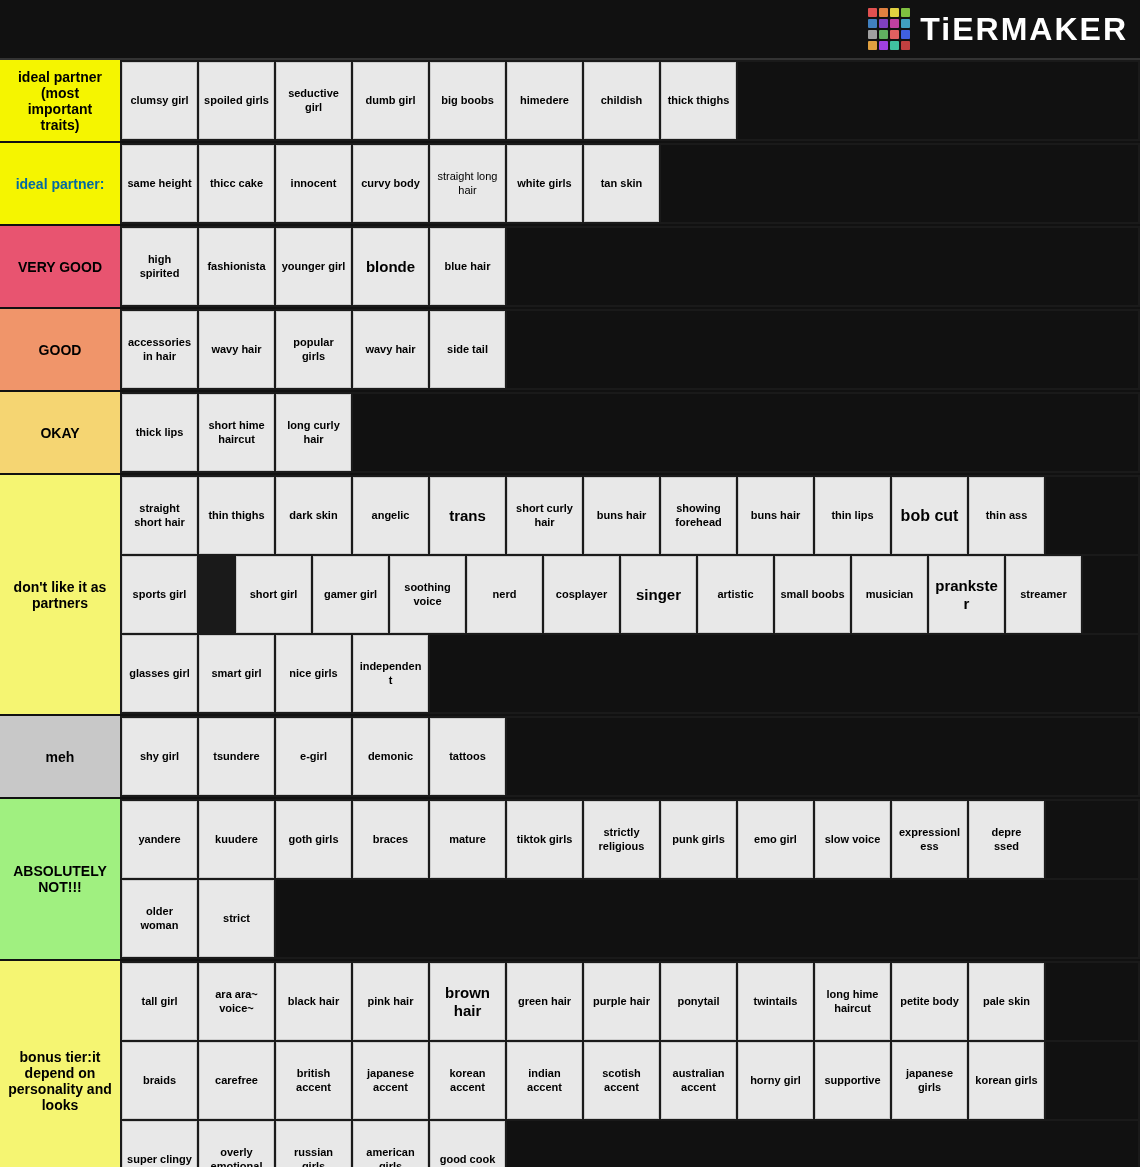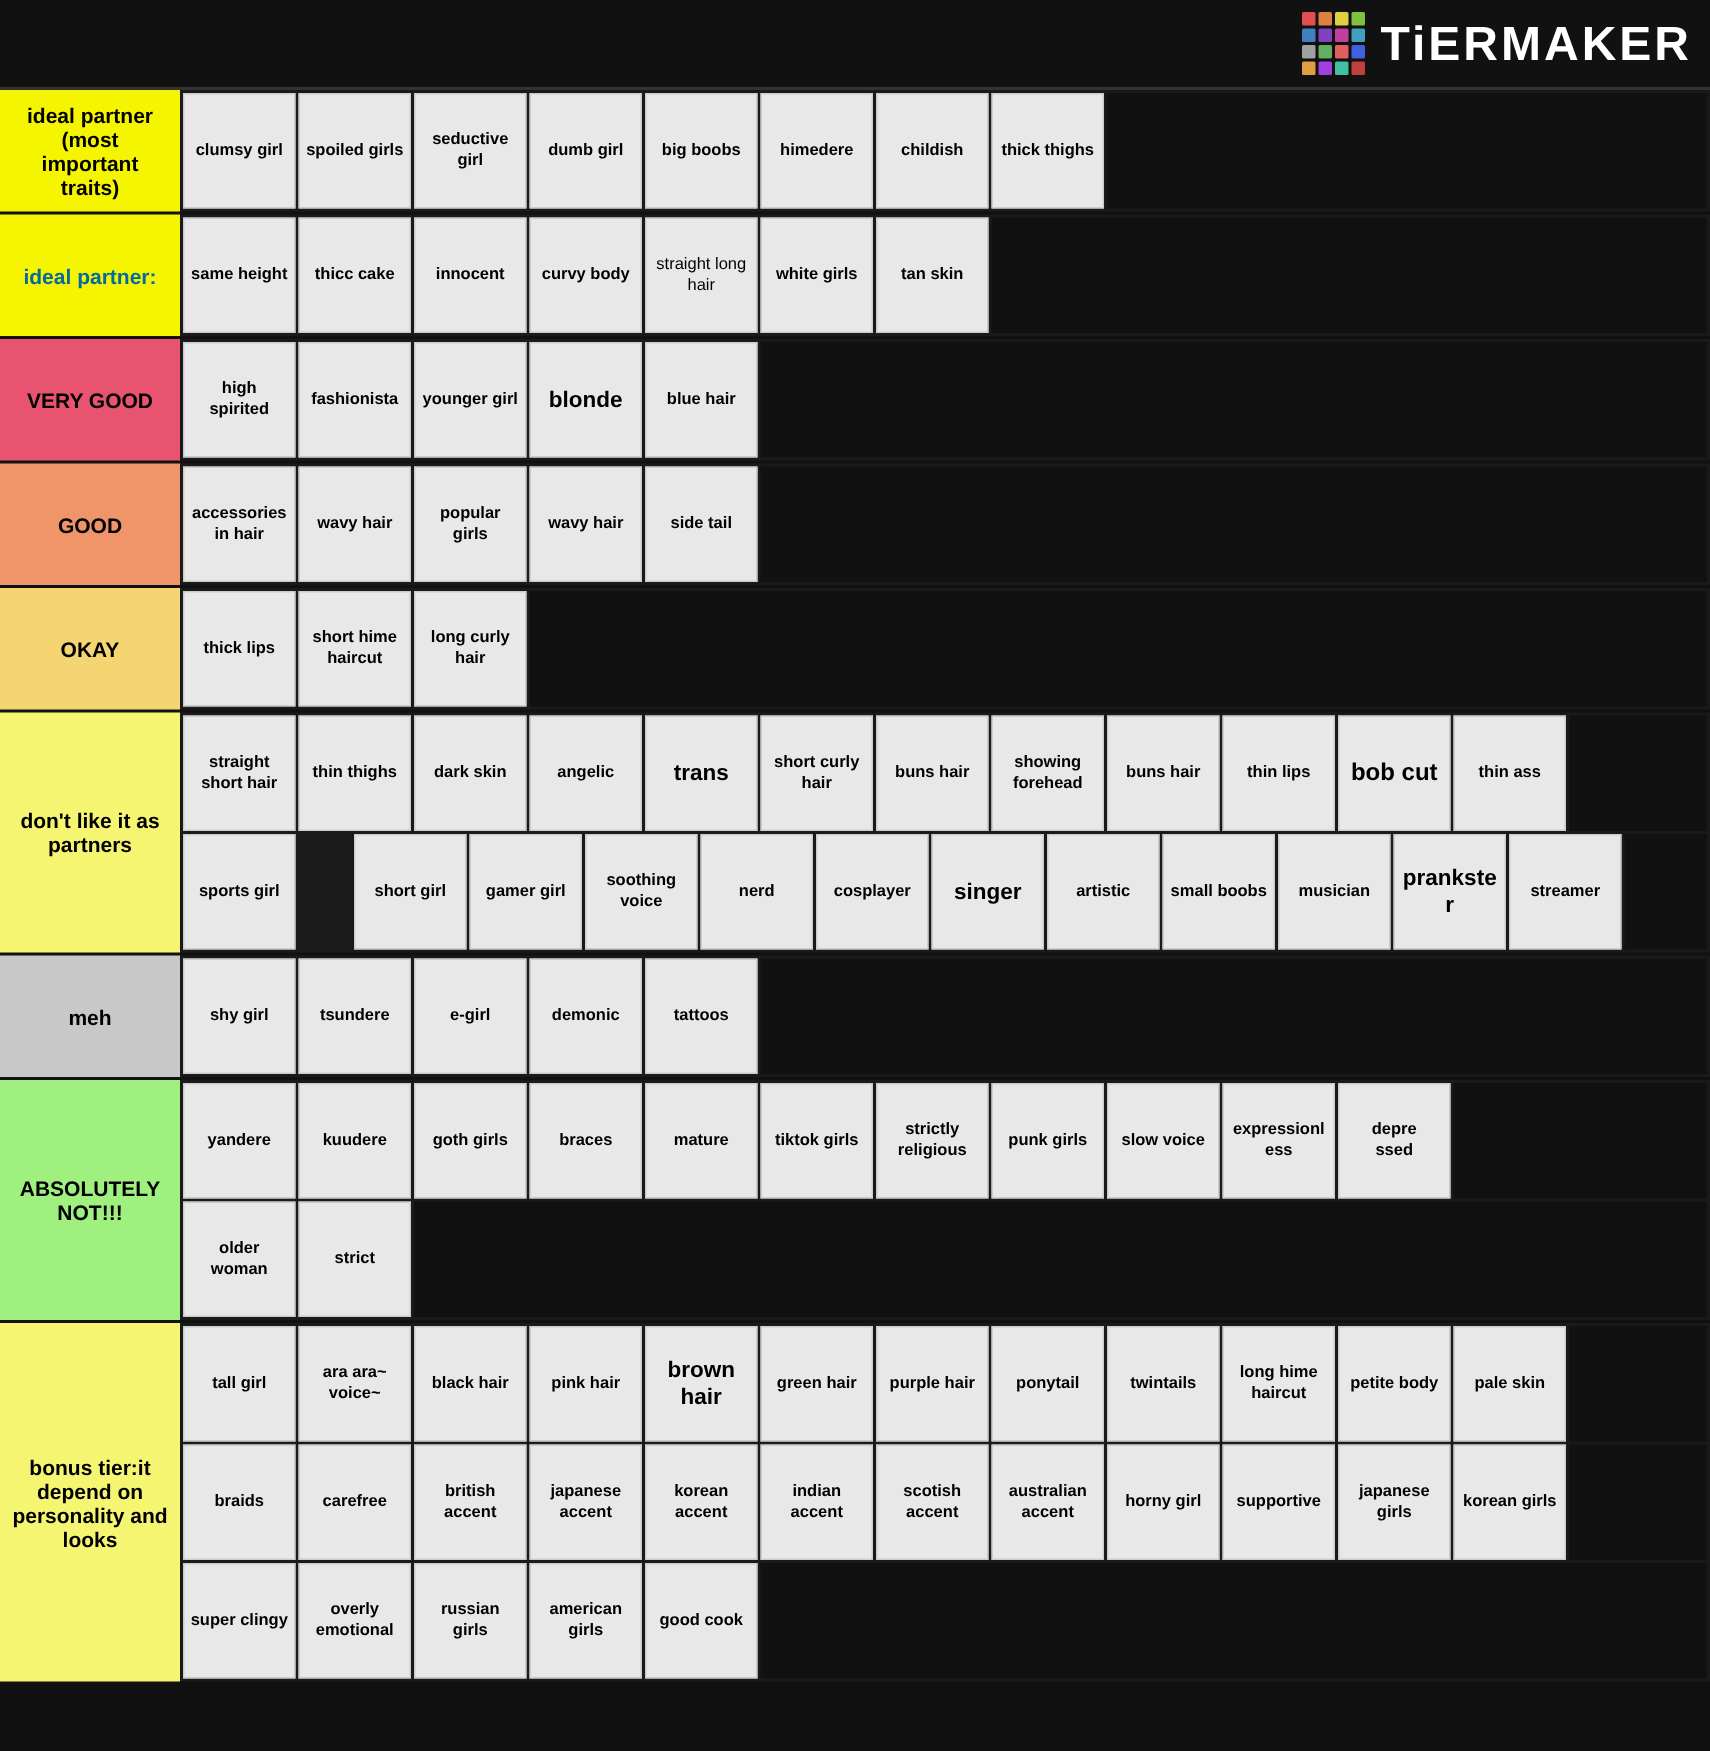--- a/index.html
+++ b/index.html
@@ -154,20 +154,27 @@
           <div class="tier-item" style="background: rgb(232, 232, 232); border: 1px solid rgb(204, 204, 204); min-width: 75px; max-width: 90px; width: 75px; min-height: 75px; display: flex; align-items: center; justify-content: center; text-align: center; font-size: 11px; font-weight: 600; padding: 4px; cursor: pointer; word-break: break-word; line-height: 1.2;">nerd</div>
           <div class="tier-item" style="background: rgb(232, 232, 232); border: 1px solid rgb(204, 204, 204); min-width: 75px; max-width: 90px; width: 75px; min-height: 75px; display: flex; align-items: center; justify-content: center; text-align: center; font-size: 11px; font-weight: 600; padding: 4px; cursor: pointer; word-break: break-word; line-height: 1.2;">cosplayer</div>
           <div class="tier-item bold" style="background: rgb(232, 232, 232); border: 1px solid rgb(204, 204, 204); min-width: 75px; max-width: 90px; width: 75px; min-height: 75px; display: flex; align-items: center; justify-content: center; text-align: center; font-size: 15px; font-weight: 900; padding: 4px; cursor: pointer; word-break: break-word; line-height: 1.2;">singer</div>
           <div class="tier-item" style="background: rgb(232, 232, 232); border: 1px solid rgb(204, 204, 204); min-width: 75px; max-width: 90px; width: 75px; min-height: 75px; display: flex; align-items: center; justify-content: center; text-align: center; font-size: 11px; font-weight: 600; padding: 4px; cursor: pointer; word-break: break-word; line-height: 1.2;">artistic</div>
           <div class="tier-item" style="background: rgb(232, 232, 232); border: 1px solid rgb(204, 204, 204); min-width: 75px; max-width: 90px; width: 75px; min-height: 75px; display: flex; align-items: center; justify-content: center; text-align: center; font-size: 11px; font-weight: 600; padding: 4px; cursor: pointer; word-break: break-word; line-height: 1.2;">small boobs</div>
           <div class="tier-item" style="background: rgb(232, 232, 232); border: 1px solid rgb(204, 204, 204); min-width: 75px; max-width: 90px; width: 75px; min-height: 75px; display: flex; align-items: center; justify-content: center; text-align: center; font-size: 11px; font-weight: 600; padding: 4px; cursor: pointer; word-break: break-word; line-height: 1.2;">musician</div>
           <div class="tier-item bold" style="background: rgb(232, 232, 232); border: 1px solid rgb(204, 204, 204); min-width: 75px; max-width: 90px; width: 75px; min-height: 75px; display: flex; align-items: center; justify-content: center; text-align: center; font-size: 15px; font-weight: 900; padding: 4px; cursor: pointer; word-break: break-word; line-height: 1.2;">prankster</div>
           <div class="tier-item" style="background: rgb(232, 232, 232); border: 1px solid rgb(204, 204, 204); min-width: 75px; max-width: 90px; width: 75px; min-height: 75px; display: flex; align-items: center; justify-content: center; text-align: center; font-size: 11px; font-weight: 600; padding: 4px; cursor: pointer; word-break: break-word; line-height: 1.2;">streamer</div>
           <div style="flex: 1 1 0%; background: rgb(17, 17, 17); min-height: 77px;"></div>
         </div>
+        <div style="display: flex; flex-wrap: nowrap; gap: 2px;">
+          <div class="tier-item" style="background: rgb(232, 232, 232); border: 1px solid rgb(204, 204, 204); min-width: 75px; max-width: 90px; width: 75px; min-height: 75px; display: flex; align-items: center; justify-content: center; text-align: center; font-size: 11px; font-weight: 600; padding: 4px; cursor: pointer; word-break: break-word; line-height: 1.2;">glasses girl</div>
+          <div class="tier-item" style="background: rgb(232, 232, 232); border: 1px solid rgb(204, 204, 204); min-width: 75px; max-width: 90px; width: 75px; min-height: 75px; display: flex; align-items: center; justify-content: center; text-align: center; font-size: 11px; font-weight: 600; padding: 4px; cursor: pointer; word-break: break-word; line-height: 1.2;">smart girl</div>
+          <div class="tier-item" style="background: rgb(232, 232, 232); border: 1px solid rgb(204, 204, 204); min-width: 75px; max-width: 90px; width: 75px; min-height: 75px; display: flex; align-items: center; justify-content: center; text-align: center; font-size: 11px; font-weight: 600; padding: 4px; cursor: pointer; word-break: break-word; line-height: 1.2;">nice girls</div>
+          <div class="tier-item" style="background: rgb(232, 232, 232); border: 1px solid rgb(204, 204, 204); min-width: 75px; max-width: 90px; width: 75px; min-height: 75px; display: flex; align-items: center; justify-content: center; text-align: center; font-size: 11px; font-weight: 600; padding: 4px; cursor: pointer; word-break: break-word; line-height: 1.2;">independent</div>
+          <div style="flex: 1 1 0%; background: rgb(17, 17, 17); min-height: 77px;"></div>
+        </div>
       </div>
     </div>
     <div style="display: flex; border-bottom: 2px solid rgb(17, 17, 17);">
       <div style="min-width: 120px; max-width: 120px; background: rgb(200, 200, 200); display: flex; align-items: center; justify-content: center; text-align: center; font-size: 14px; font-weight: bold; padding: 8px; flex-shrink: 0; color: rgb(0, 0, 0);">meh</div>
       <div style="display: flex; flex-direction: column; flex: 1 1 0%; background: rgb(26, 26, 26); gap: 2px; padding: 2px;">
         <div style="display: flex; flex-wrap: nowrap; gap: 2px; flex: 1 1 0%;">
           <div class="tier-item" style="background: rgb(232, 232, 232); border: 1px solid rgb(204, 204, 204); min-width: 75px; max-width: 90px; width: 75px; min-height: 75px; display: flex; align-items: center; justify-content: center; text-align: center; font-size: 11px; font-weight: 600; padding: 4px; cursor: pointer; word-break: break-word; line-height: 1.2;">shy girl</div>
           <div class="tier-item" style="background: rgb(232, 232, 232); border: 1px solid rgb(204, 204, 204); min-width: 75px; max-width: 90px; width: 75px; min-height: 75px; display: flex; align-items: center; justify-content: center; text-align: center; font-size: 11px; font-weight: 600; padding: 4px; cursor: pointer; word-break: break-word; line-height: 1.2;">tsundere</div>
           <div class="tier-item" style="background: rgb(232, 232, 232); border: 1px solid rgb(204, 204, 204); min-width: 75px; max-width: 90px; width: 75px; min-height: 75px; display: flex; align-items: center; justify-content: center; text-align: center; font-size: 11px; font-weight: 600; padding: 4px; cursor: pointer; word-break: break-word; line-height: 1.2;">e-girl</div>
           <div class="tier-item" style="background: rgb(232, 232, 232); border: 1px solid rgb(204, 204, 204); min-width: 75px; max-width: 90px; width: 75px; min-height: 75px; display: flex; align-items: center; justify-content: center; text-align: center; font-size: 11px; font-weight: 600; padding: 4px; cursor: pointer; word-break: break-word; line-height: 1.2;">demonic</div>
@@ -181,20 +188,21 @@
       <div style="display: flex; flex-direction: column; flex: 1 1 0%; background: rgb(26, 26, 26); gap: 2px; padding: 2px;">
         <div style="display: flex; flex-wrap: nowrap; gap: 2px;">
           <div class="tier-item" style="background: rgb(232, 232, 232); border: 1px solid rgb(204, 204, 204); min-width: 75px; max-width: 90px; width: 75px; min-height: 75px; display: flex; align-items: center; justify-content: center; text-align: center; font-size: 11px; font-weight: 600; padding: 4px; cursor: pointer; word-break: break-word; line-height: 1.2;">yandere</div>
           <div class="tier-item" style="background: rgb(232, 232, 232); border: 1px solid rgb(204, 204, 204); min-width: 75px; max-width: 90px; width: 75px; min-height: 75px; display: flex; align-items: center; justify-content: center; text-align: center; font-size: 11px; font-weight: 600; padding: 4px; cursor: pointer; word-break: break-word; line-height: 1.2;">kuudere</div>
           <div class="tier-item" style="background: rgb(232, 232, 232); border: 1px solid rgb(204, 204, 204); min-width: 75px; max-width: 90px; width: 75px; min-height: 75px; display: flex; align-items: center; justify-content: center; text-align: center; font-size: 11px; font-weight: 600; padding: 4px; cursor: pointer; word-break: break-word; line-height: 1.2;">goth girls</div>
           <div class="tier-item" style="background: rgb(232, 232, 232); border: 1px solid rgb(204, 204, 204); min-width: 75px; max-width: 90px; width: 75px; min-height: 75px; display: flex; align-items: center; justify-content: center; text-align: center; font-size: 11px; font-weight: 600; padding: 4px; cursor: pointer; word-break: break-word; line-height: 1.2;">braces</div>
           <div class="tier-item" style="background: rgb(232, 232, 232); border: 1px solid rgb(204, 204, 204); min-width: 75px; max-width: 90px; width: 75px; min-height: 75px; display: flex; align-items: center; justify-content: center; text-align: center; font-size: 11px; font-weight: 600; padding: 4px; cursor: pointer; word-break: break-word; line-height: 1.2;">mature</div>
           <div class="tier-item" style="background: rgb(232, 232, 232); border: 1px solid rgb(204, 204, 204); min-width: 75px; max-width: 90px; width: 75px; min-height: 75px; display: flex; align-items: center; justify-content: center; text-align: center; font-size: 11px; font-weight: 600; padding: 4px; cursor: pointer; word-break: break-word; line-height: 1.2;">tiktok girls</div>
           <div class="tier-item" style="background: rgb(232, 232, 232); border: 1px solid rgb(204, 204, 204); min-width: 75px; max-width: 90px; width: 75px; min-height: 75px; display: flex; align-items: center; justify-content: center; text-align: center; font-size: 11px; font-weight: 600; padding: 4px; cursor: pointer; word-break: break-word; line-height: 1.2;">strictly religious</div>
           <div class="tier-item" style="background: rgb(232, 232, 232); border: 1px solid rgb(204, 204, 204); min-width: 75px; max-width: 90px; width: 75px; min-height: 75px; display: flex; align-items: center; justify-content: center; text-align: center; font-size: 11px; font-weight: 600; padding: 4px; cursor: pointer; word-break: break-word; line-height: 1.2;">punk girls</div>
+          <div class="tier-item" style="background: rgb(232, 232, 232); border: 1px solid rgb(204, 204, 204); min-width: 75px; max-width: 90px; width: 75px; min-height: 75px; display: flex; align-items: center; justify-content: center; text-align: center; font-size: 11px; font-weight: 600; padding: 4px; cursor: pointer; word-break: break-word; line-height: 1.2;">emo girl</div>
           <div class="tier-item" style="background: rgb(232, 232, 232); border: 1px solid rgb(204, 204, 204); min-width: 75px; max-width: 90px; width: 75px; min-height: 75px; display: flex; align-items: center; justify-content: center; text-align: center; font-size: 11px; font-weight: 600; padding: 4px; cursor: pointer; word-break: break-word; line-height: 1.2;">slow voice</div>
           <div class="tier-item" style="background: rgb(232, 232, 232); border: 1px solid rgb(204, 204, 204); min-width: 75px; max-width: 90px; width: 75px; min-height: 75px; display: flex; align-items: center; justify-content: center; text-align: center; font-size: 11px; font-weight: 600; padding: 4px; cursor: pointer; word-break: break-word; line-height: 1.2;">expressionless</div>
           <div class="tier-item" style="background: rgb(232, 232, 232); border: 1px solid rgb(204, 204, 204); min-width: 75px; max-width: 90px; width: 75px; min-height: 75px; display: flex; align-items: center; justify-content: center; text-align: center; font-size: 11px; font-weight: 600; padding: 20px; cursor: pointer; word-break: break-word; line-height: 1.2;">depressed</div>
           <div style="flex: 1 1 0%; background: rgb(17, 17, 17); min-height: 77px;"></div>
         </div>
         <div style="display: flex; flex-wrap: nowrap; gap: 2px;">
           <div class="tier-item" style="background: rgb(232, 232, 232); border: 1px solid rgb(204, 204, 204); min-width: 75px; max-width: 90px; width: 75px; min-height: 75px; display: flex; align-items: center; justify-content: center; text-align: center; font-size: 11px; font-weight: 600; padding: 4px; cursor: pointer; word-break: break-word; line-height: 1.2;">older woman</div>
           <div class="tier-item" style="background: rgb(232, 232, 232); border: 1px solid rgb(204, 204, 204); min-width: 75px; max-width: 90px; width: 75px; min-height: 75px; display: flex; align-items: center; justify-content: center; text-align: center; font-size: 11px; font-weight: 600; padding: 4px; cursor: pointer; word-break: break-word; line-height: 1.2;">strict</div>
           <div style="flex: 1 1 0%; background: rgb(17, 17, 17); min-height: 77px;"></div>
         </div>

